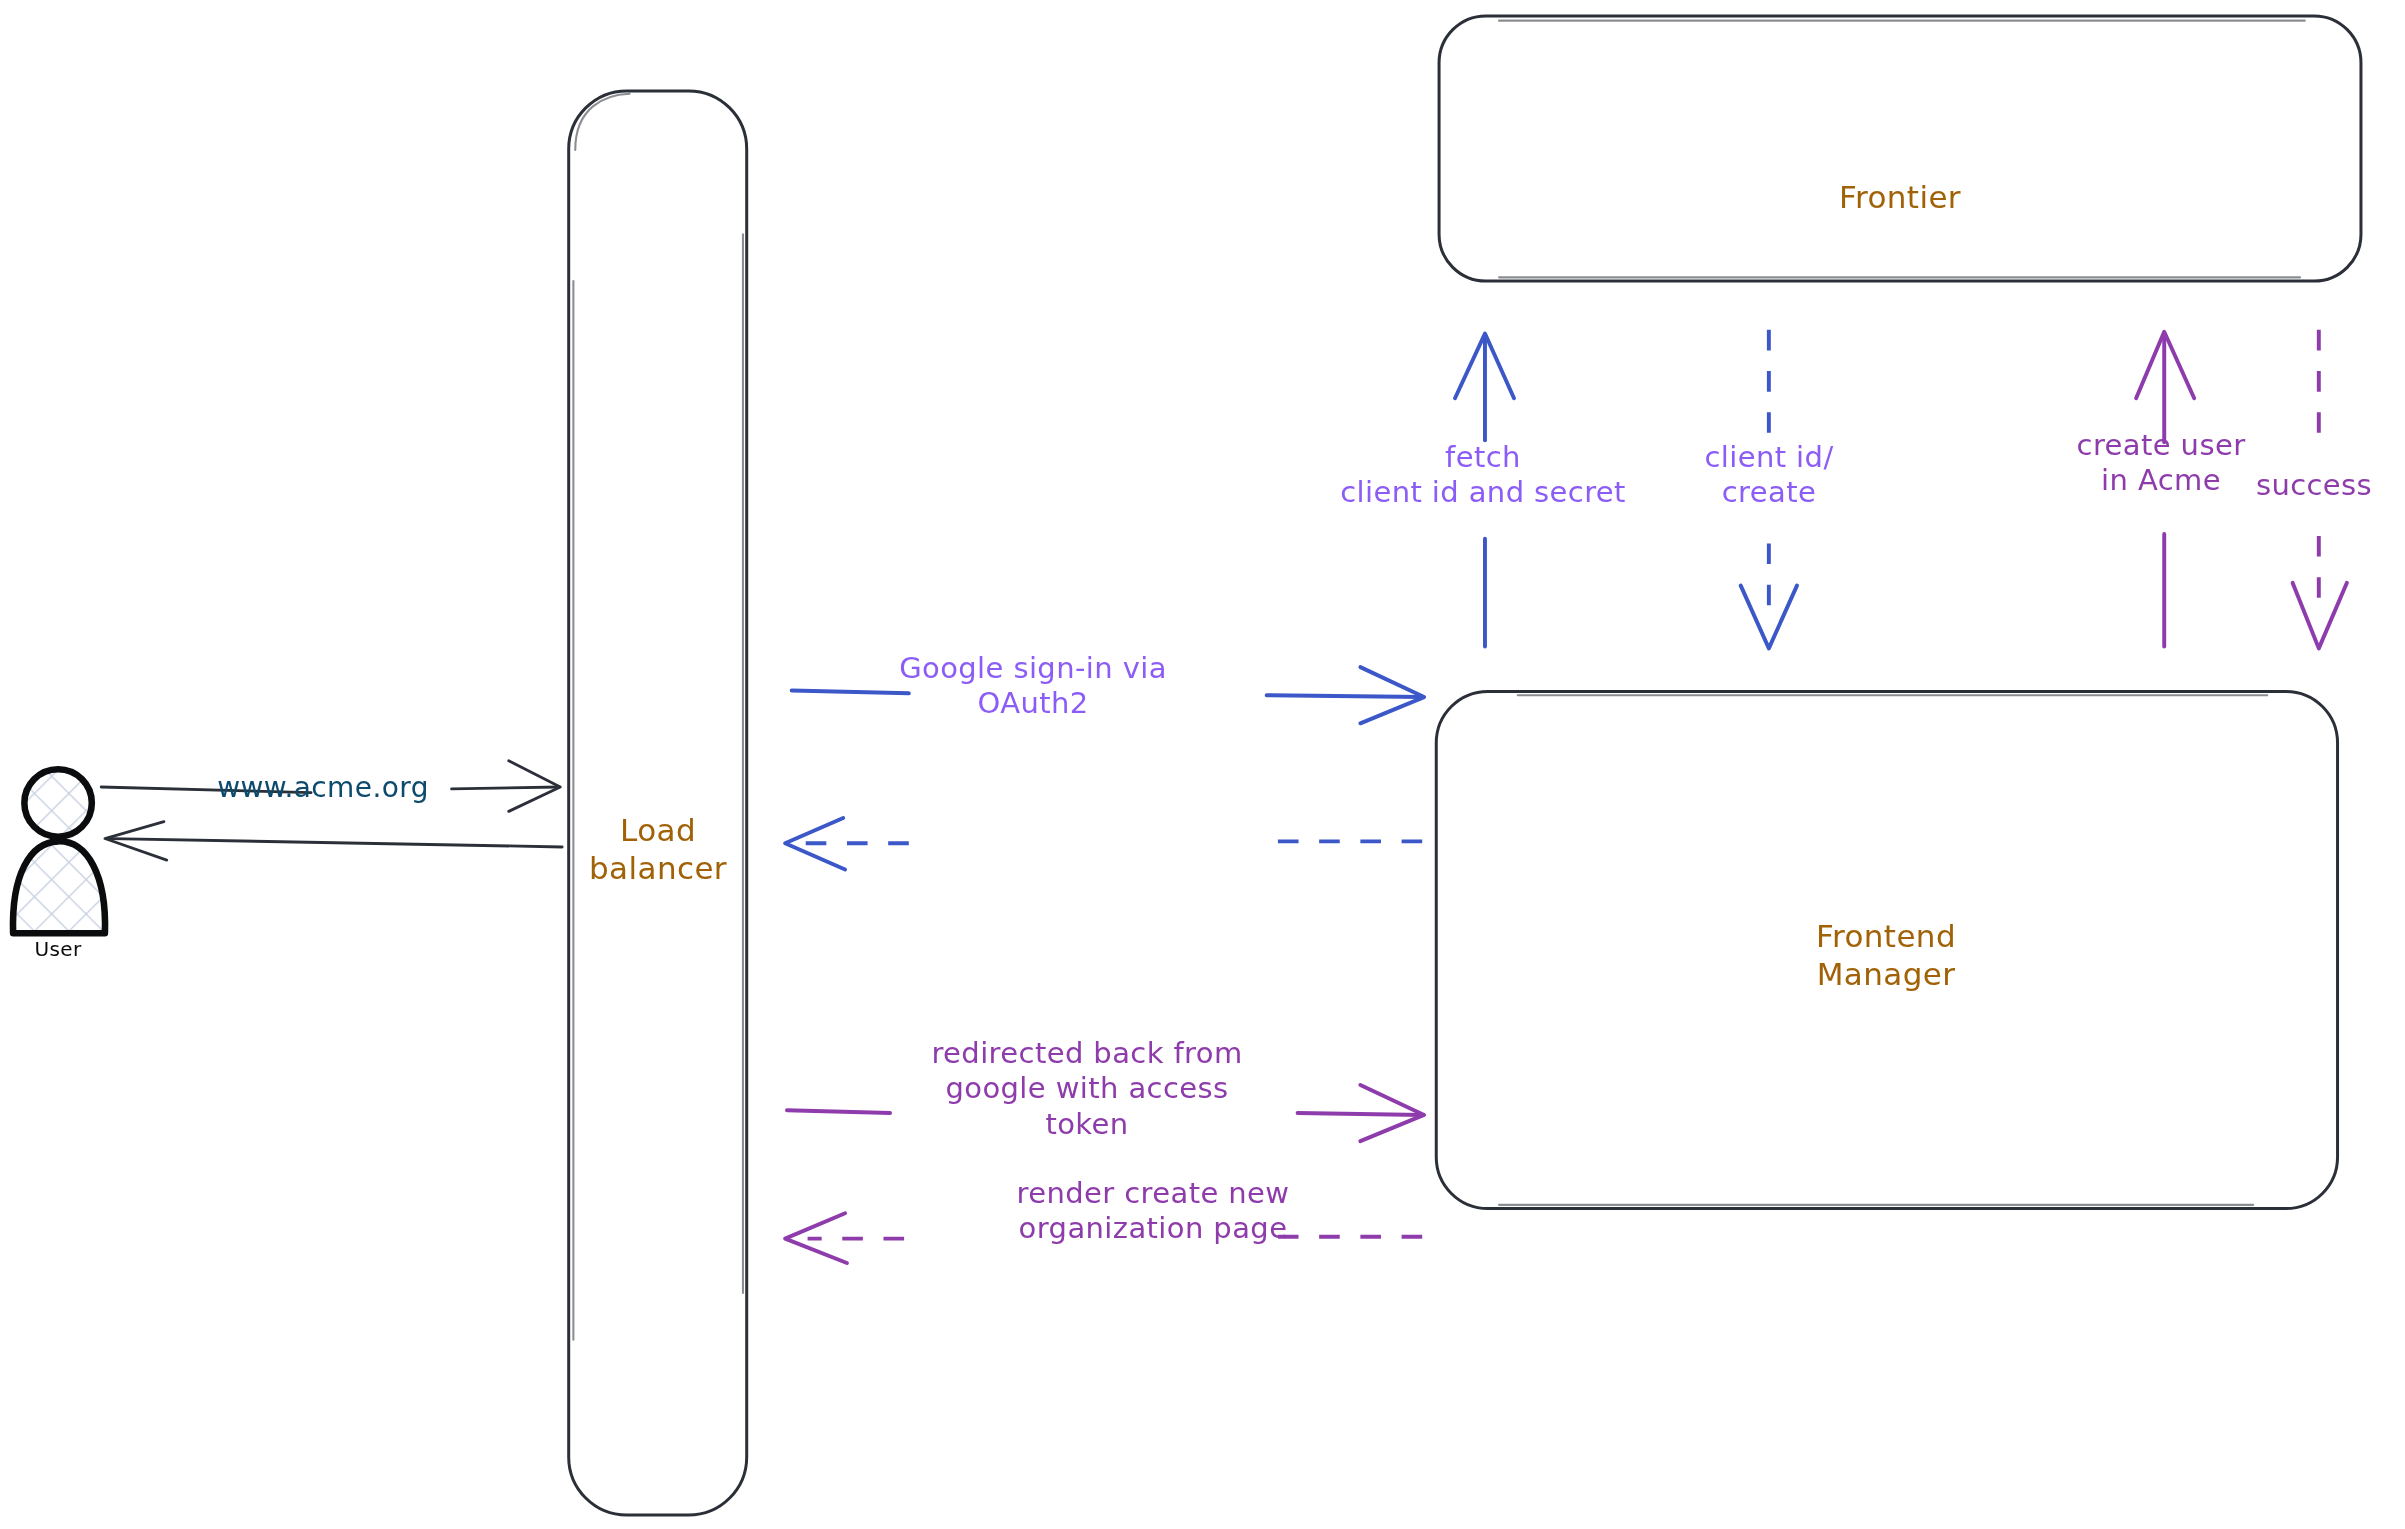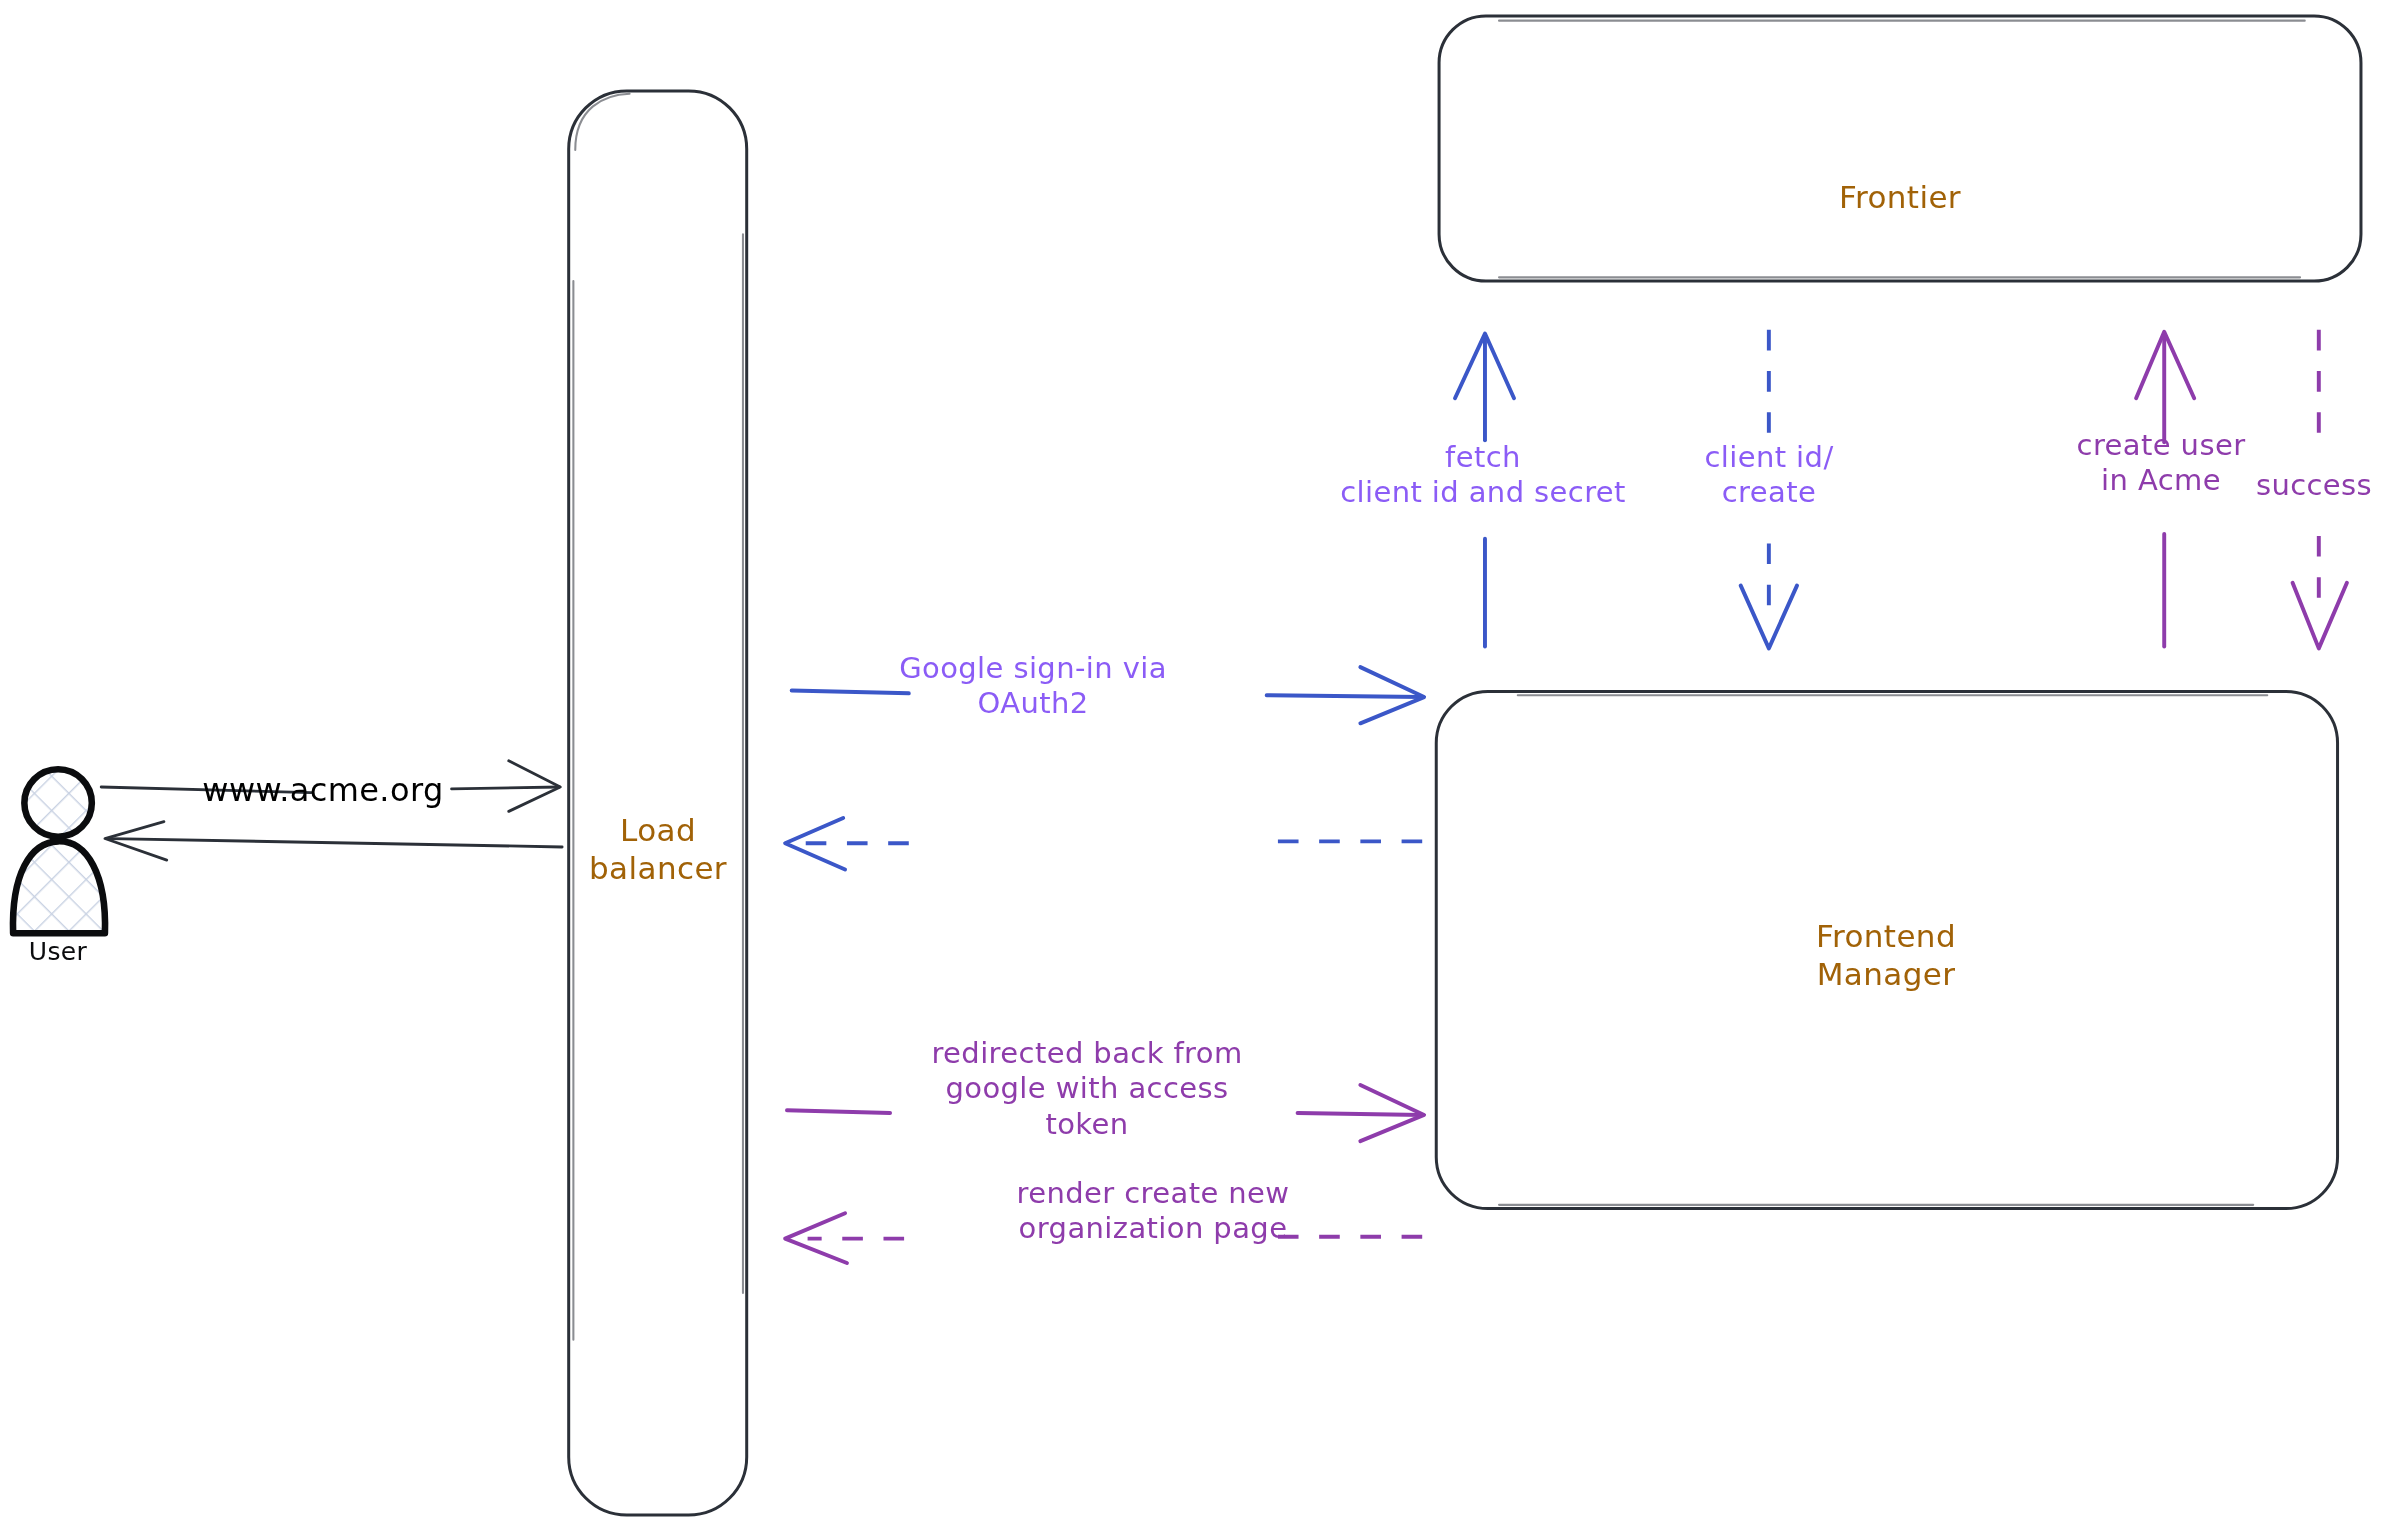--- a/index.html
+++ b/index.html
@@ -99,27 +99,27 @@
   }
   .lbl-node {
     color: #a16207;
     font-size: 31px;
     text-align: center;
     transform: translateX(-50%);
     margin-top: 48px;
   }
   .lbl-actor {
     color: #0b0c0e;
-    font-size: 25px;
+    font-size: 20px;
     text-align: left;
     transform: translateX(-50%);
   }
   .lbl-dark-edge {
-    color: #000000;
-    font-size: 32px;
+    color: #0c4a6e;
+    font-size: 28px;
     transform: translateX(-50%);
   }
   .lbl-blue {
     color: #8b5cf6;
     font-size: 29px;
     text-align: center;
     transform: translateX(-50%);
   }
   .lbl-purple {
     color: #8e3cab;

